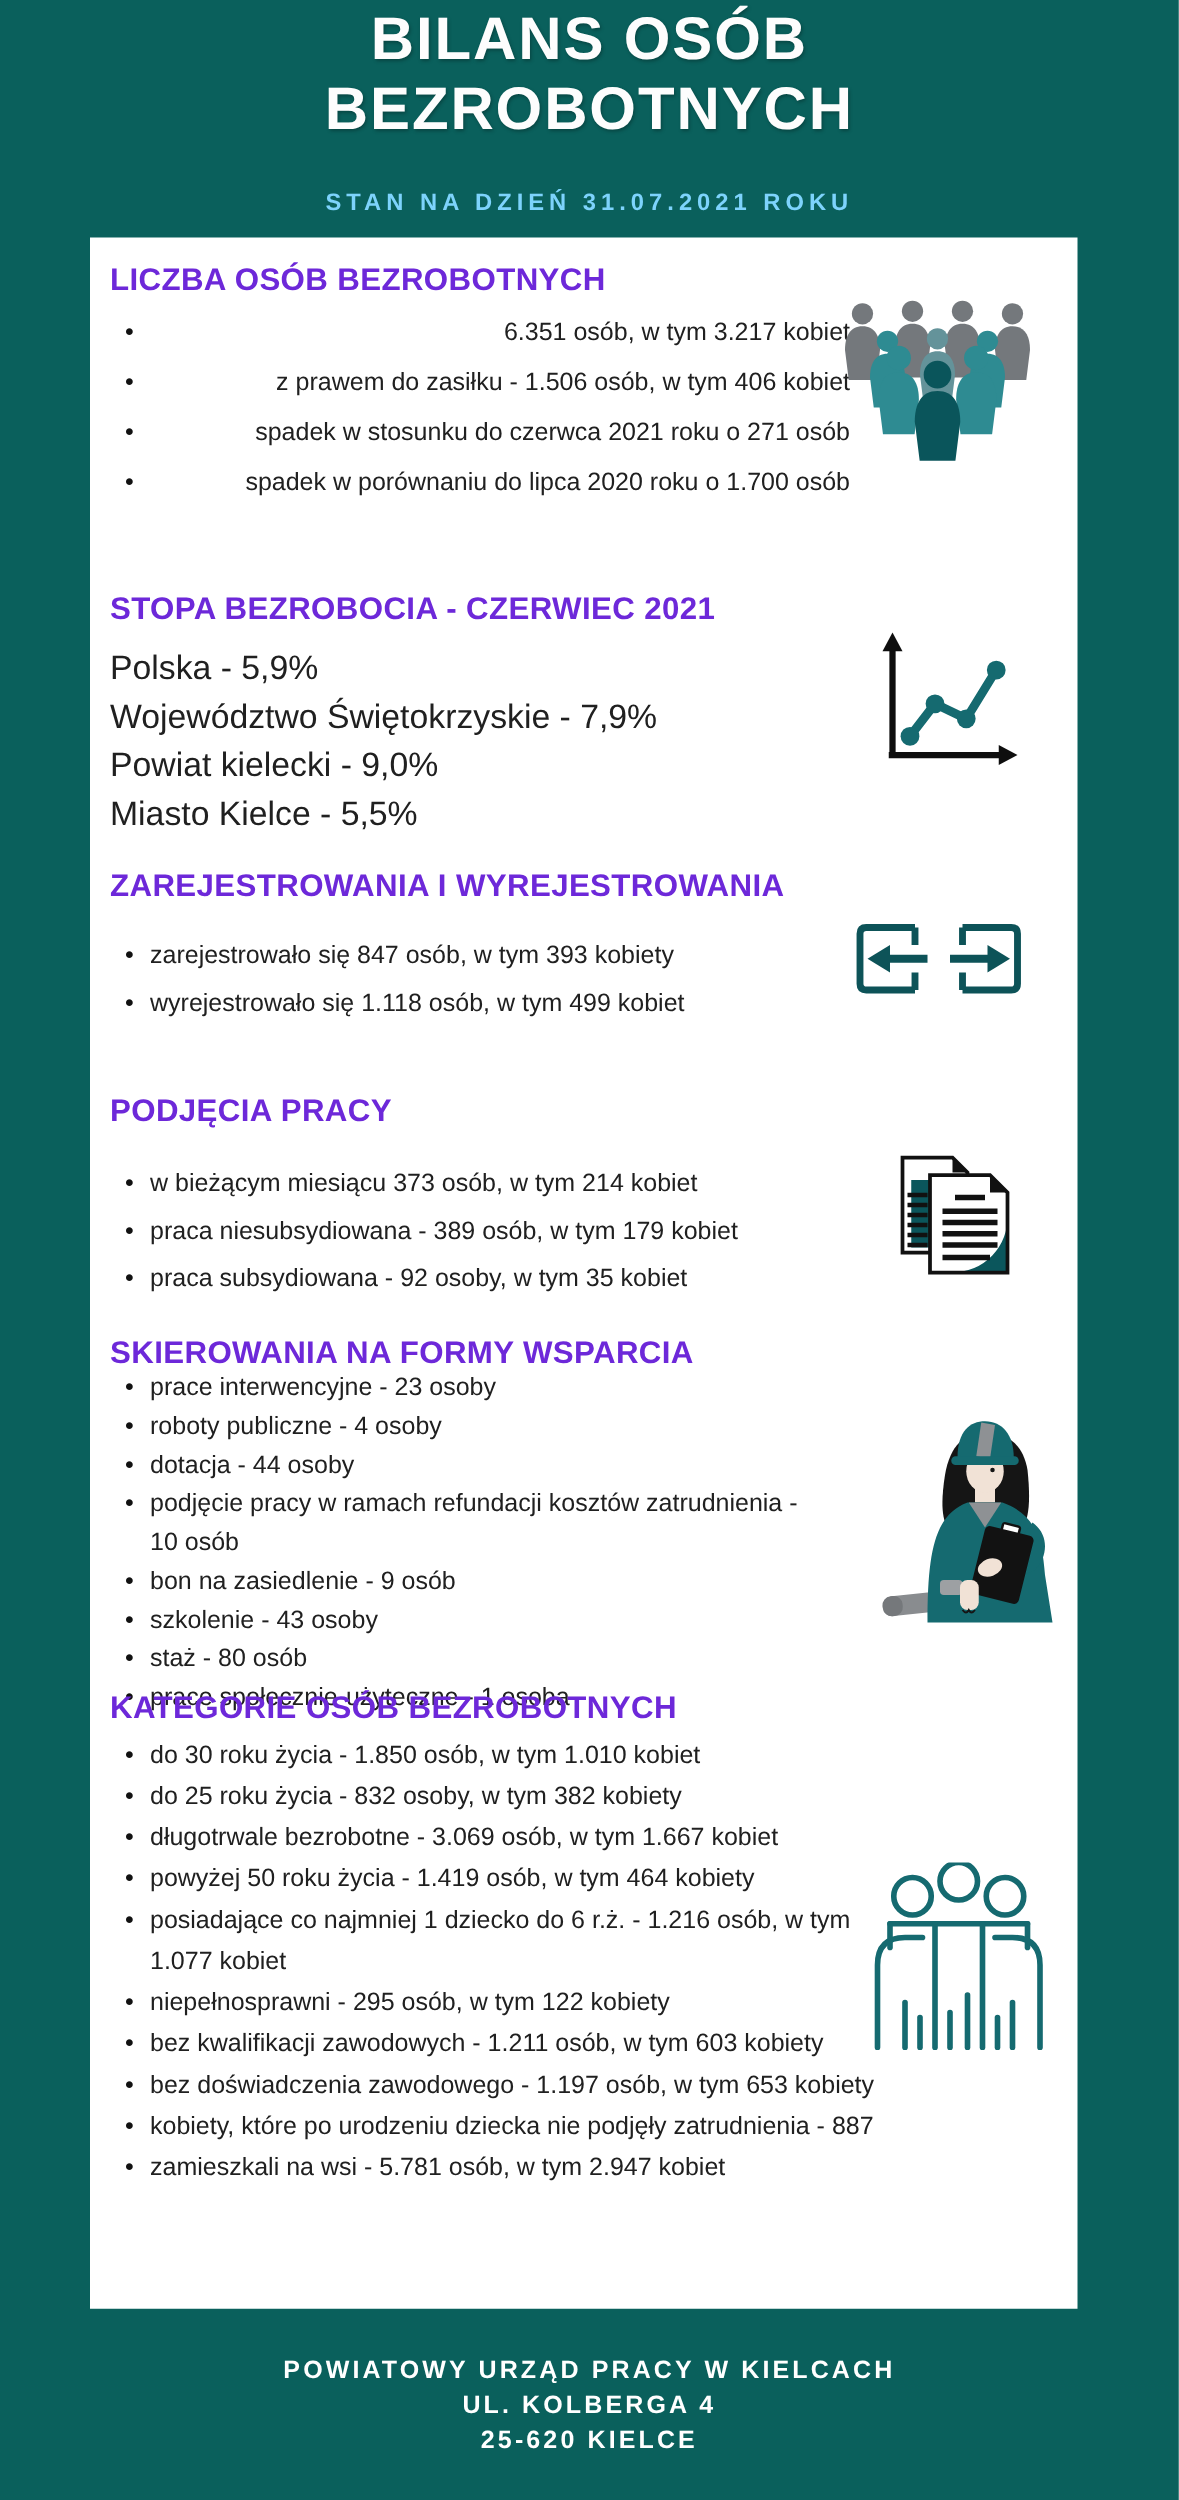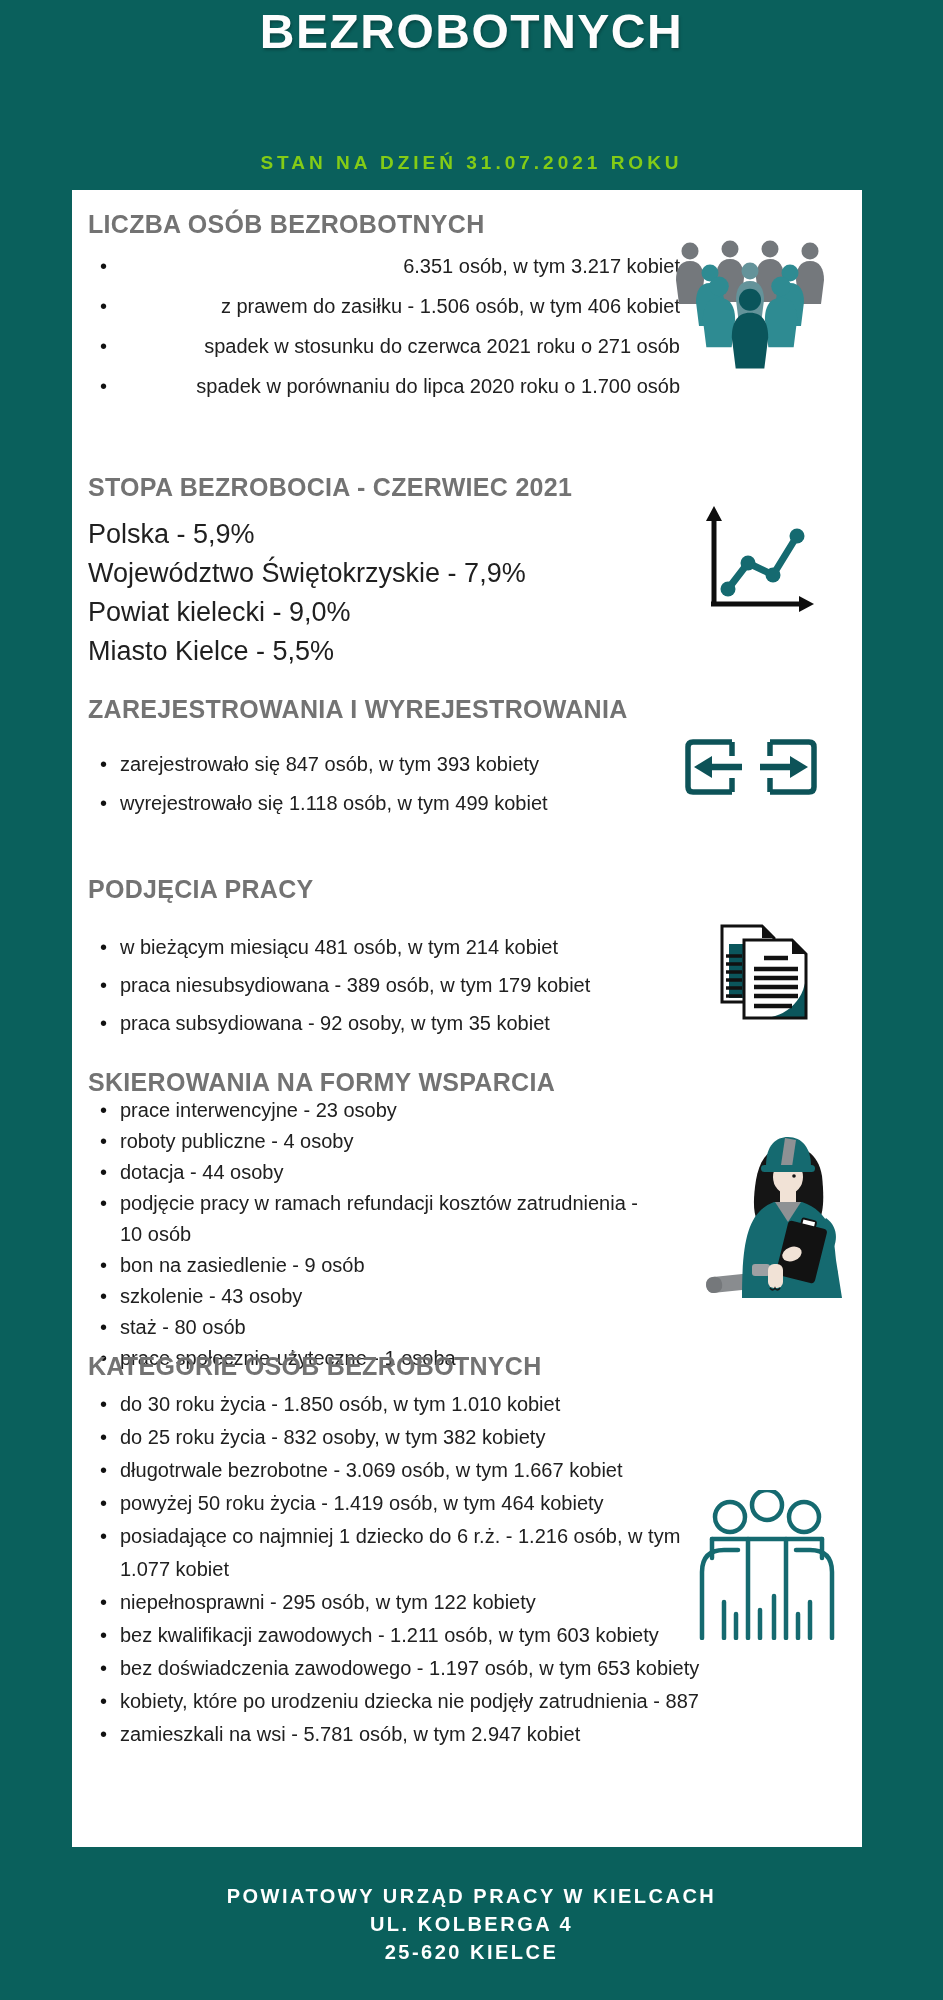--- a/index.html
+++ b/index.html
@@ -11,30 +11,30 @@
     -webkit-font-smoothing:antialiased;
   }
   .title{
     position:absolute;top:4px;left:0;width:100%;
     text-align:center;color:#FDFDFD;
     font-size:48px;line-height:56px;font-weight:bold;letter-spacing:1.5px;
     text-shadow:1px 2px 3px rgba(0,0,0,.28);
   }
   .subtitle{
     position:absolute;top:152px;left:0;width:100%;
-    text-align:center;color:#84cc16;
+    text-align:center;color:#7dd3fc;
     font-size:19px;font-weight:bold;letter-spacing:4px;
   }
   .card{
     position:absolute;left:72px;top:190px;width:790px;height:1657px;
     background:#FFFFFF;
   }
   .sec-head{
     position:absolute;left:16px;margin:0;
-    color:#737373;font-size:25px;font-weight:bold;letter-spacing:.3px;
+    color:#6d28d9;font-size:25px;font-weight:bold;letter-spacing:.3px;
     white-space:nowrap;
   }
   ul.blist{
     position:absolute;left:16px;margin:0;padding:0 0 0 32px;
     list-style:none;color:#202020;font-size:20px;
   }
   ul.blist li{position:relative;}
   ul.blist li::before{
     content:"\2022";position:absolute;left:-20px;color:#111;
   }
@@ -51,20 +51,21 @@
   .footer{
     position:absolute;top:1882px;left:0;width:100%;
     text-align:center;color:#FFFFFF;
     font-size:20px;font-weight:bold;letter-spacing:2.5px;line-height:28px;
   }
 </style>
 </head>
 <body>
 
 <div class="title">
+  <div>BILANS OSÓB</div>
   <div>BEZROBOTNYCH</div>
 </div>
 <div class="subtitle">STAN NA DZIEŃ 31.07.2021 ROKU</div>
 
 <div class="card">
 
   <h2 class="sec-head" style="top:20px">LICZBA OSÓB BEZROBOTNYCH</h2>
   <ul class="blist lh40" style="top:56px;width:560px">
     <li>6.351 osób, w tym 3.217 kobiet</li>
     <li>z prawem do zasiłku - 1.506 osób, w tym 406 kobiet</li>
@@ -162,21 +163,21 @@
           <line x1="88" y1="41" x2="88" y2="55"></line>
         <line x1="78" y1="30" x2="111" y2="30" stroke-width="6.5"></line>
       </g>
       <polygon points="12,30 30,19 30,41" fill="#0D5358"></polygon>
       <polygon points="126,30 108,19 108,41" fill="#0D5358"></polygon>
     </svg>
   </div>
 
   <h2 class="sec-head" style="top:685px">PODJĘCIA PRACY</h2>
   <ul class="blist lh38" style="top:738px;width:560px">
-    <li>w bieżącym miesiącu 481 osób, w tym 214 kobiet</li>
+    <li>w bieżącym miesiącu 373 osób, w tym 214 kobiet</li>
     <li>praca niesubsydiowana - 389 osób,  w tym 179 kobiet</li>
     <li>praca subsydiowana - 92 osoby, w tym 35 kobiet</li>
   </ul>
   <div class="icon" style="left:642px;top:730px;width:102px;height:100px">
     <svg width="102" height="100" viewBox="0 0 102 100">
       <path d="M8 6 H48 L60 18 V82 H8 Z" fill="#FFFFFF" stroke="#111" stroke-width="3"></path>
       <polygon points="48,6 60,18 48,18" fill="#111"></polygon>
       <rect x="15" y="24" width="32" height="54" fill="#0B565C"></rect>
       <g stroke="#111" stroke-width="3.5">
         <line x1="12" y1="36" x2="28" y2="36"></line>

